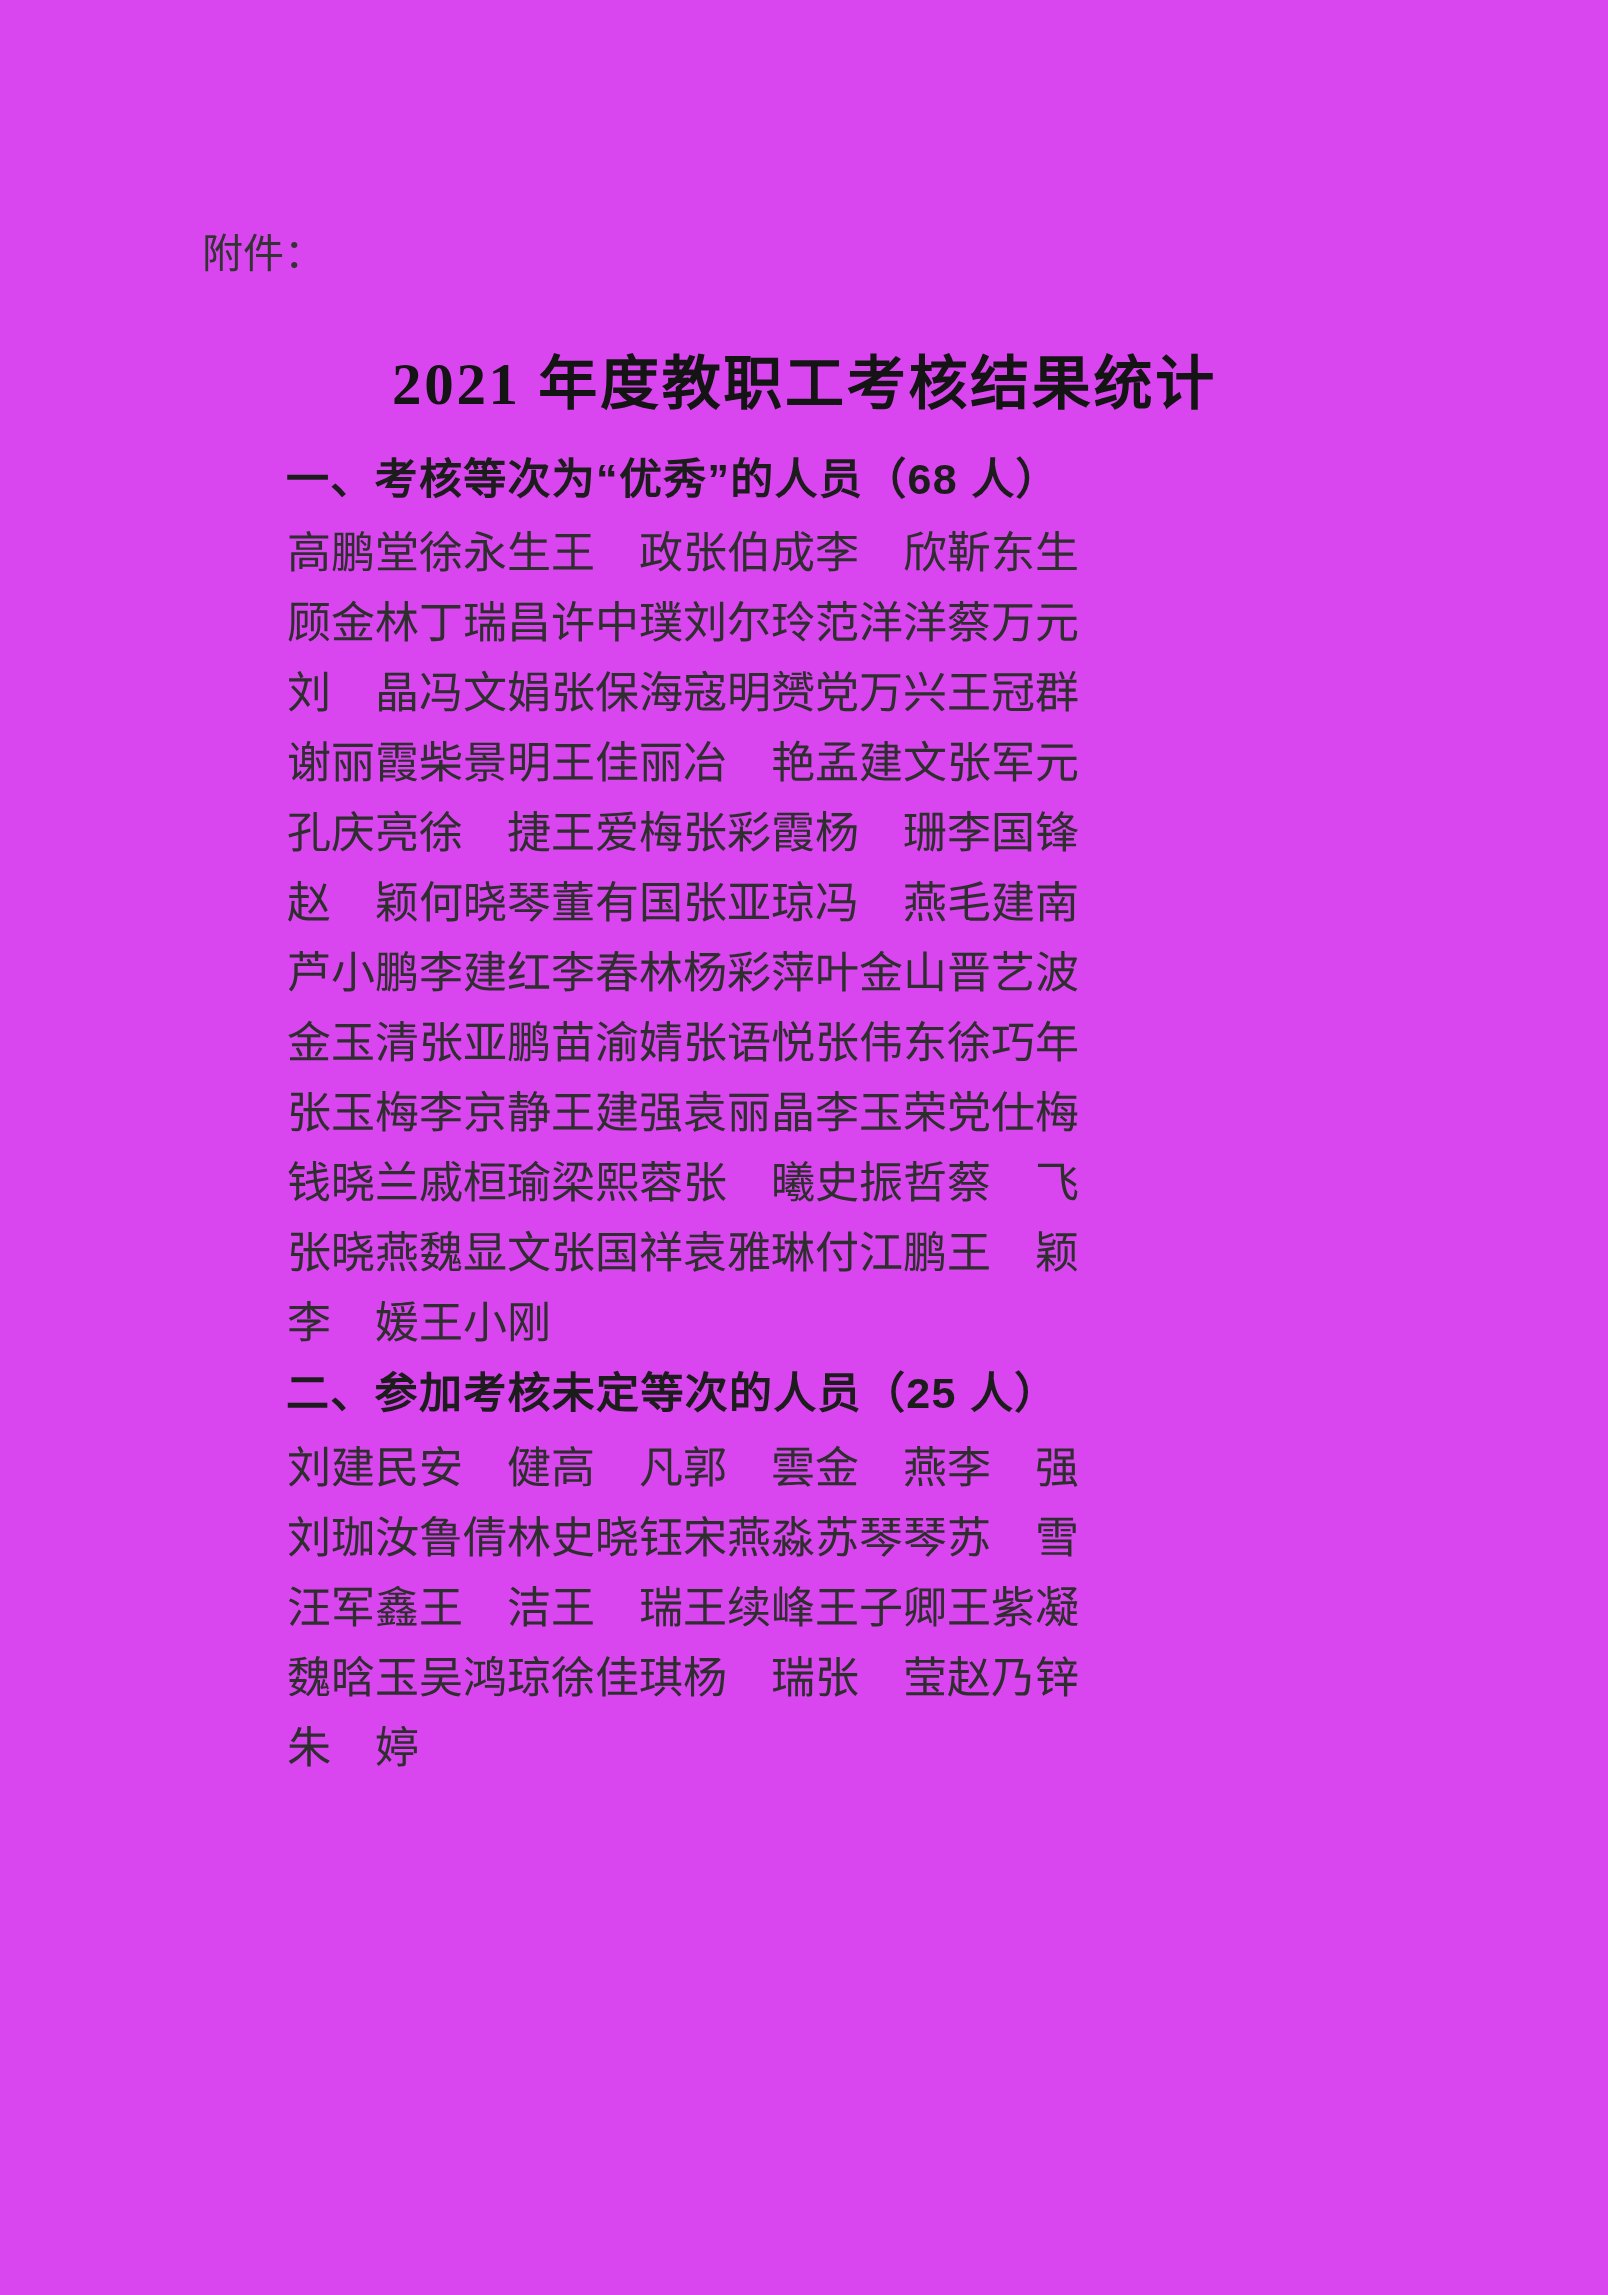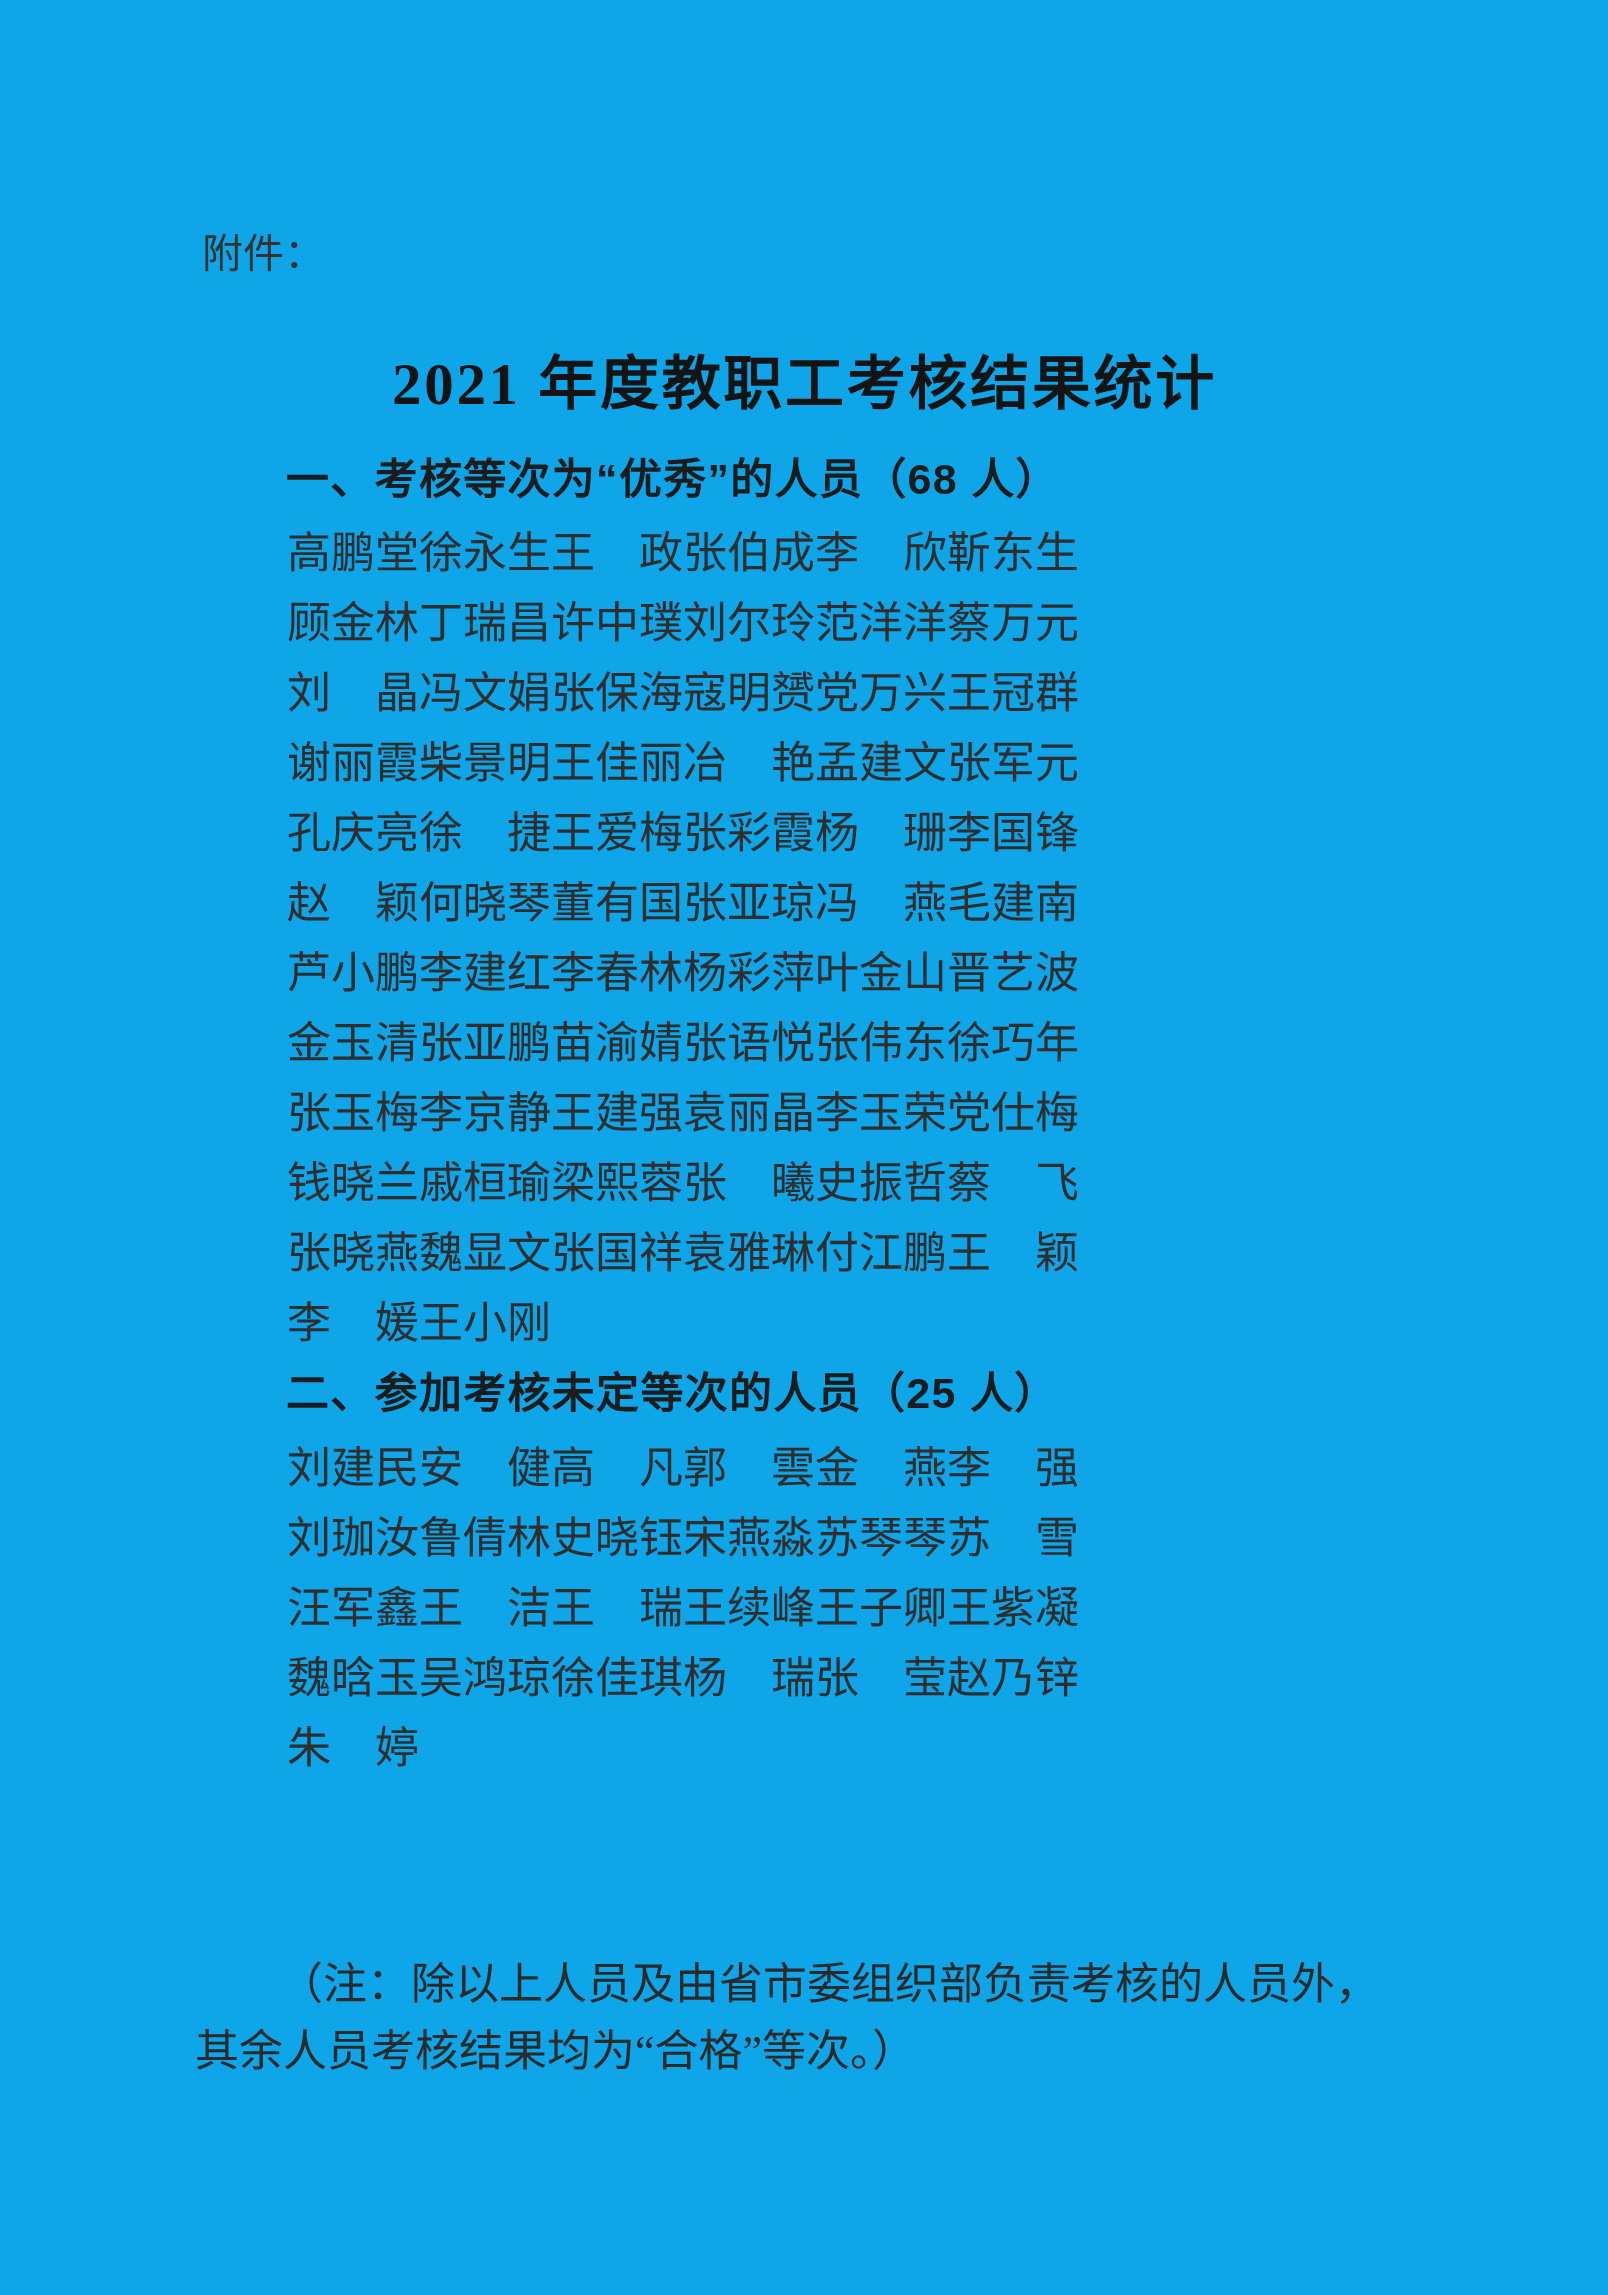--- a/index.html
+++ b/index.html
@@ -11,21 +11,21 @@
     height: 2295px;
     background: #fbfbf9;
     font-family: "Liberation Serif", serif;
     color: #2b2b2b;
     position: relative;
     overflow: hidden;
   }
   .page {
     position: absolute;
     inset: 0;
-    background: #0ea5e9;
+    background: #d946ef;
   }
   .attachment-label {
     position: absolute;
     left: 202px;
     top: 230px;
     font-size: 41px;
     line-height: 48px;
     color: #333333;
     font-family: "Liberation Serif", serif;
   }
@@ -195,16 +195,15 @@
           <span class="name-cell">杨　瑞</span>
           <span class="name-cell">张　莹</span>
           <span class="name-cell">赵乃锌</span>
           <span class="name-cell">朱　婷</span>
         </div>
       </div>
       <div class="section">
       </div>
     </div>
 
-  <p class="note-paragraph">（注：除以上人员及由省市委组织部负责考核的人员外，其余人员考核结果均为“合格”等次。）</p>
 
 </div>
 
 
 </body></html>

